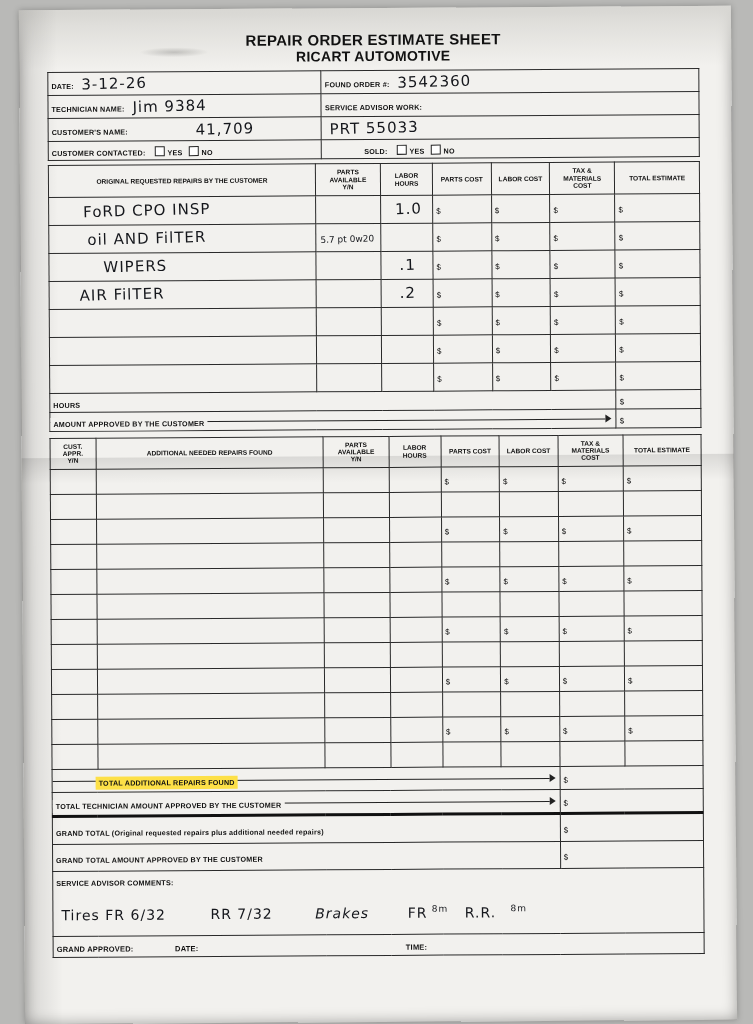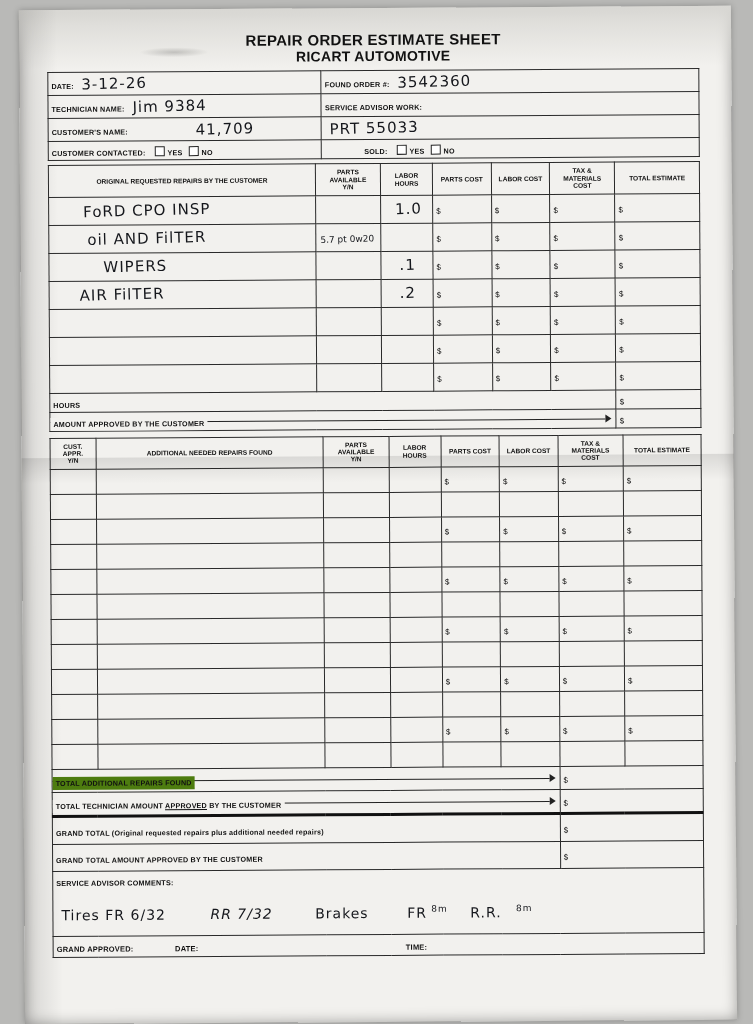--- a/index.html
+++ b/index.html
@@ -407,28 +407,28 @@
             <td></td>
             <td></td>
             <td></td>
             <td></td>
           </tr>
         </tbody>
 
       <tbody>
           <tr class="tot">
         <td colspan="6" class="arrow" style="height:22px;position:relative;">
-          <span class="lbl" style="background:#4d7c0f;position:relative;z-index:2;">TOTAL ADDITIONAL REPAIRS FOUND</span>
+          <span class="lbl" style="background:#fde047;position:relative;z-index:2;margin-left:43px;">TOTAL ADDITIONAL REPAIRS FOUND</span>
           <span class="line-right"></span>
         </td>
         <td colspan="2"><span class="dollar">$</span></td>
       </tr>
       <tr class="tot">
         <td colspan="6" class="arrow" style="height:22px;position:relative;">
-          <span class="lbl" style="background:#f2f1ee;position:relative;z-index:2;"><span>TOTAL TECHNICIAN AMOUNT </span><span style="text-decoration:underline;">APPROVED</span><span> BY THE CUSTOMER</span></span>
+          <span class="lbl" style="background:#f2f1ee;position:relative;z-index:2;"><span>TOTAL TECHNICIAN AMOUNT </span><span style="">APPROVED</span><span> BY THE CUSTOMER</span></span>
           <span class="line-right"></span>
         </td>
         <td colspan="2"><span class="dollar">$</span></td>
       </tr>
       <tr class="tot">
         <td colspan="6" class="thickline" style="height:26px;">
           <span class="lbl">GRAND TOTAL (Original requested repairs plus additional needed repairs)</span>
         </td>
         <td colspan="2" class="thickline"><span class="dollar">$</span></td>
       </tr>
@@ -437,25 +437,25 @@
           <span class="lbl">GRAND TOTAL AMOUNT APPROVED BY THE CUSTOMER</span>
         </td>
         <td colspan="2"><span class="dollar">$</span></td>
       </tr>
 
       <tr>
         <td colspan="8" class="cmt" style="vertical-align:top;position:relative;">
           <span class="lbl">SERVICE ADVISOR COMMENTS:</span>
           <div style="position:absolute;left:8px;top:34px;white-space:nowrap;">
             <span class="note">Tires FR 6/32</span>
-            <span class="note" style="margin-left:40px;font-style:italic;">RR 7/32</span>
-            <span class="note" style="margin-left:38px;">Brakes</span>
+            <span class="note" style="margin-left:40px;">RR 7/32</span>
+            <span class="note" style="margin-left:38px;font-style:italic;">Brakes</span>
             <span class="note" style="margin-left:34px;">FR</span>
             <span class="note sup">8</span><span class="note sup">m</span>
-            <span class="note" style="margin-left:18px;">R.R.</span>
+            <span class="note" style="margin-left:12px;">R.R.</span>
             <span class="note sup" style="margin-left:10px;">8</span><span class="note sup">m</span>
           </div>
         </td>
       </tr>
       <tr class="footer">
         <td colspan="8" style="height:20px;">
           <span class="lbl">GRAND APPROVED:</span>
           <span class="lbl" style="padding-left:34px;">DATE:</span>
           <span class="lbl" style="padding-left:200px;">TIME:</span>
         </td>

